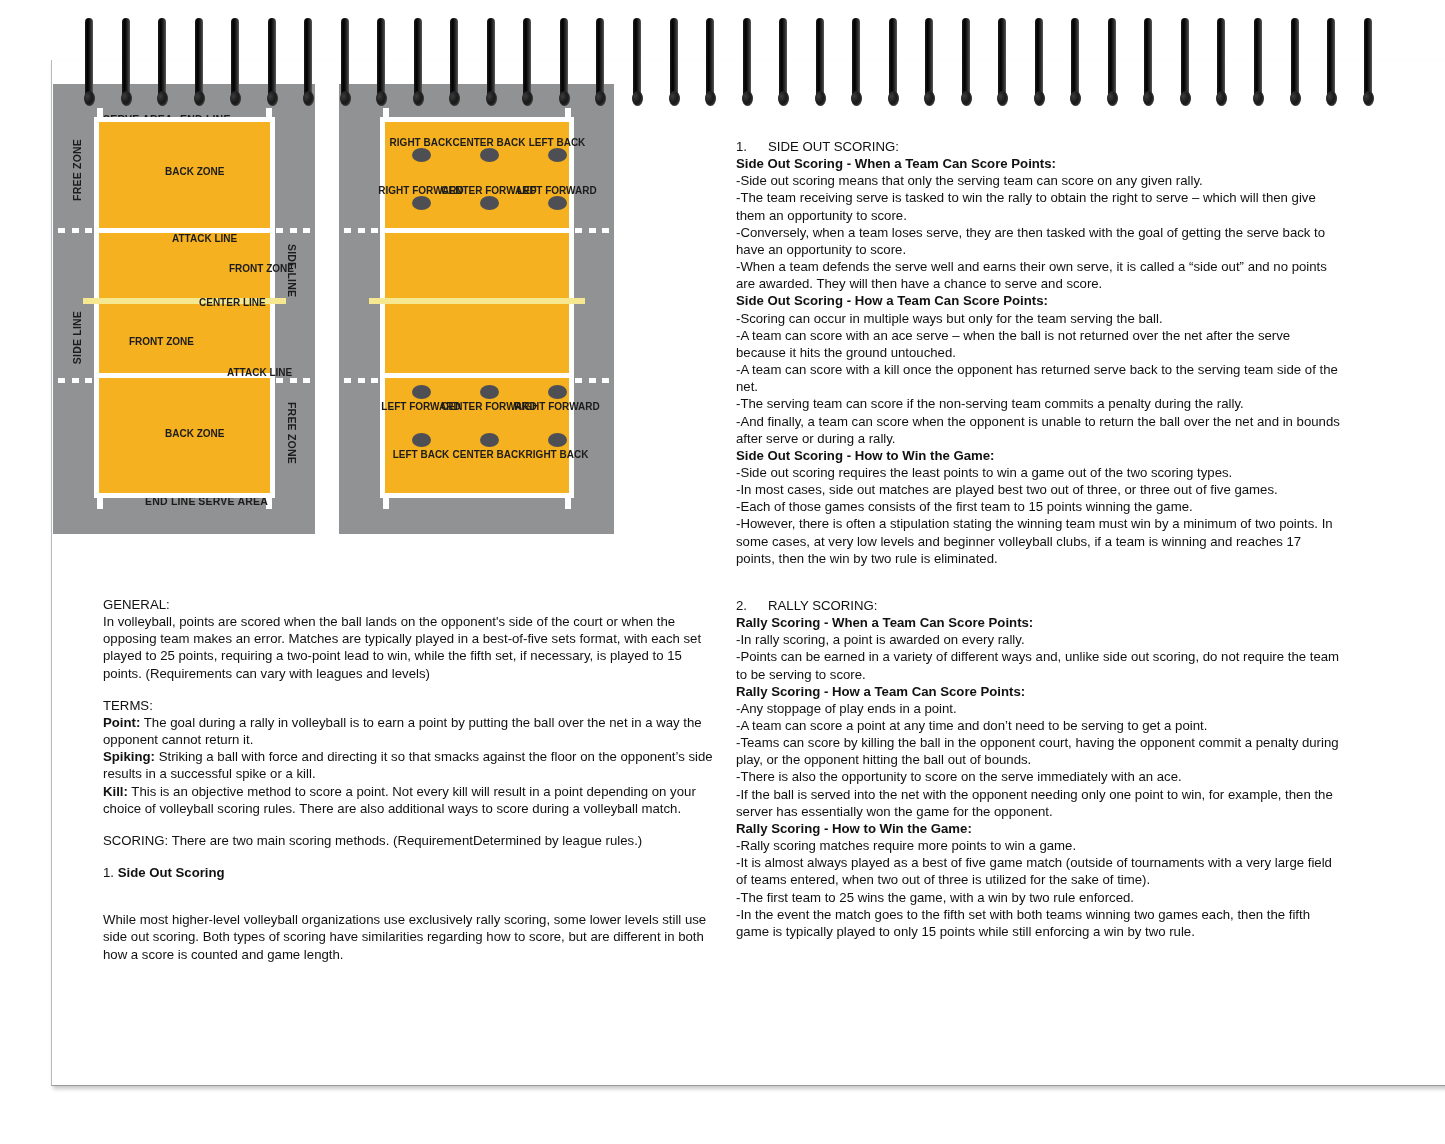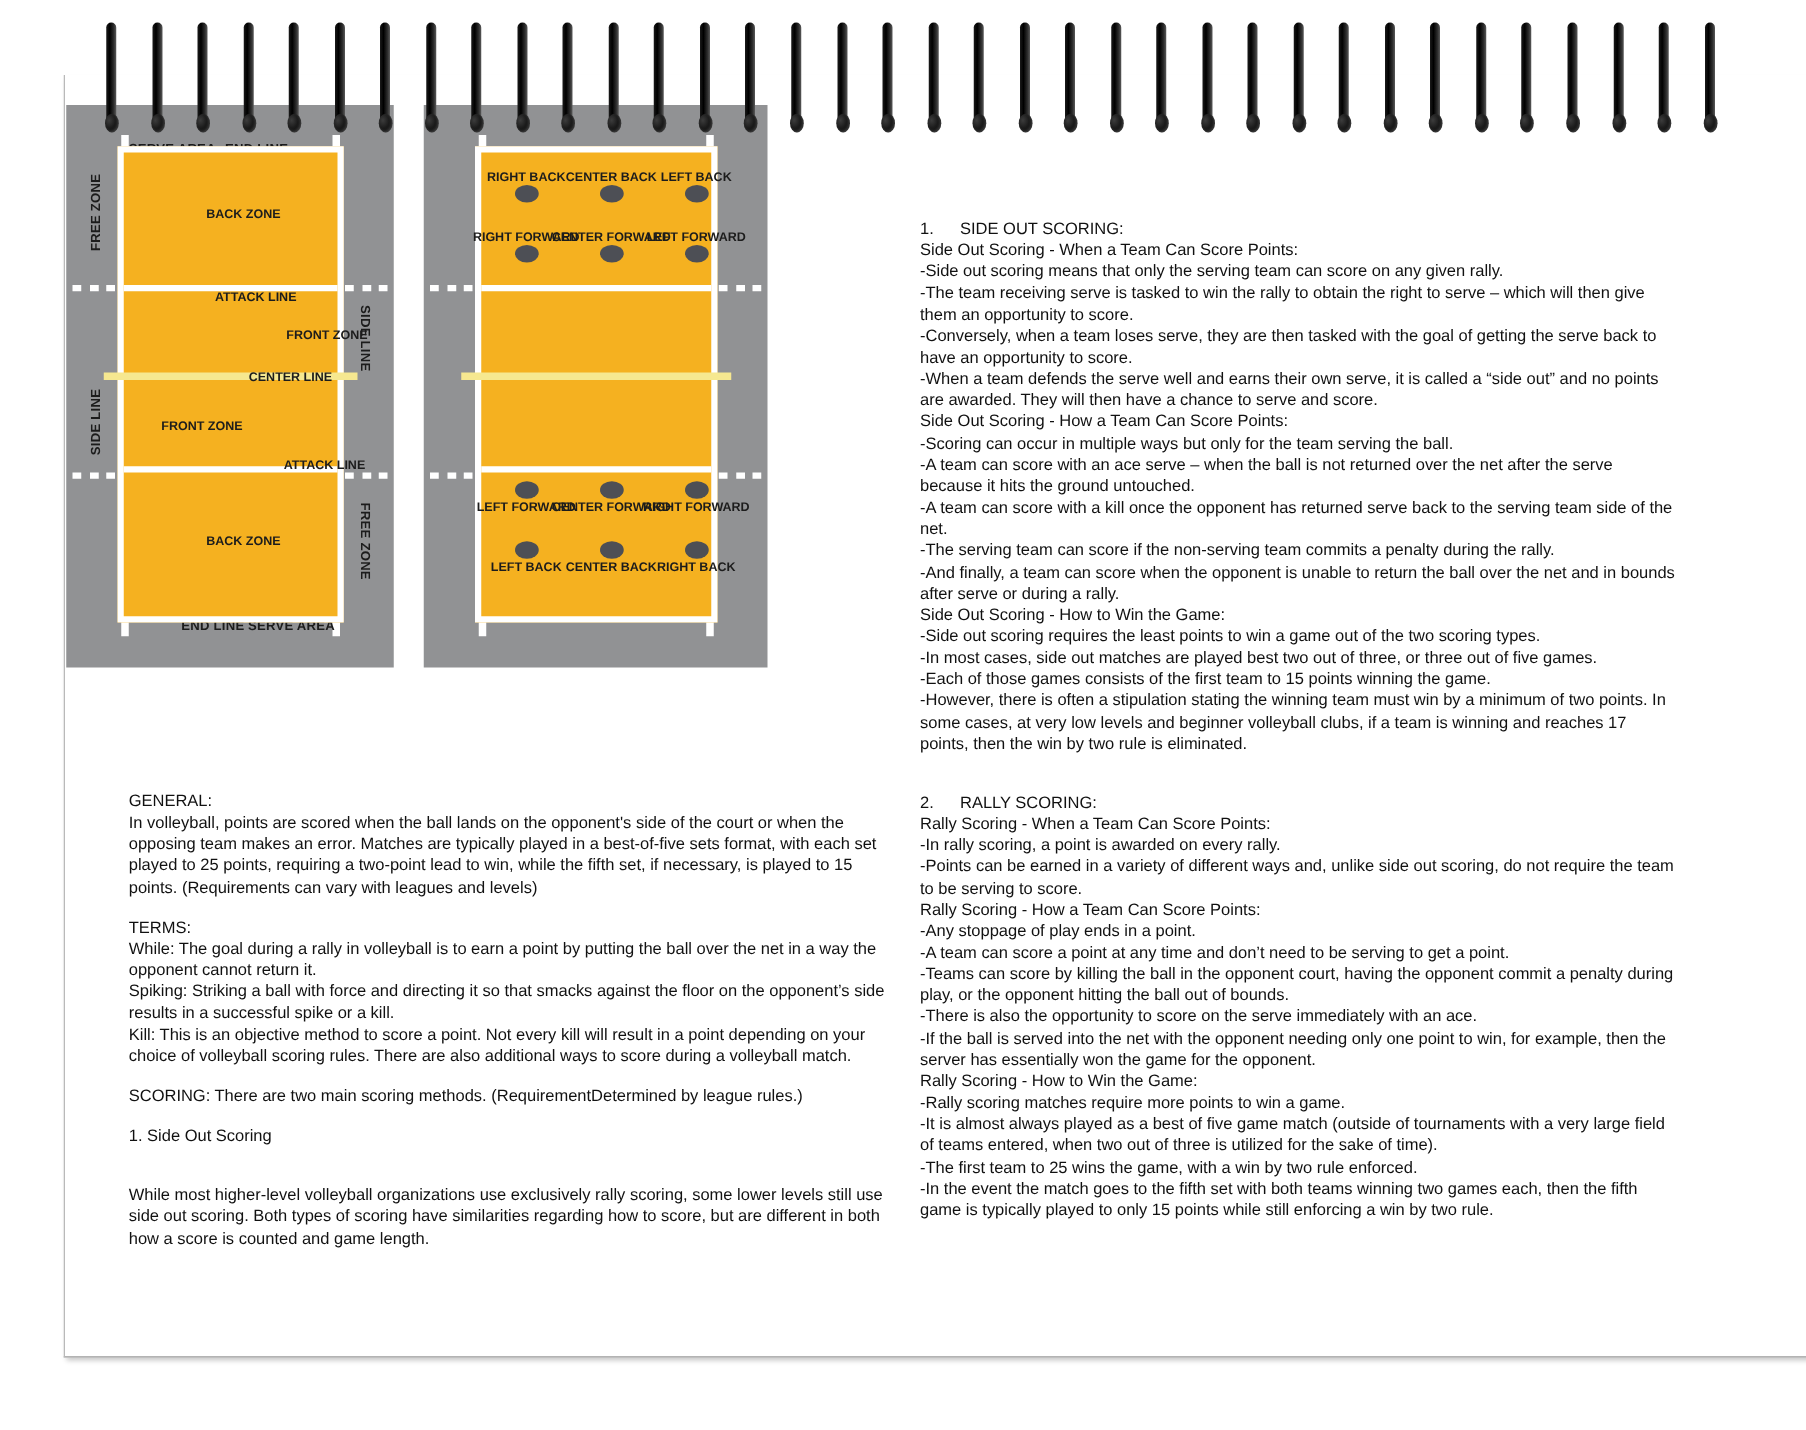--- a/index.html
+++ b/index.html
@@ -160,28 +160,27 @@
     white-space: nowrap;
     transform: translateX(-50%);
   }
 
   
   .col {
     position: absolute;
     font-size: 13.2px;
     line-height: 1.30;
     color: #111111;
-    margin-top: 36px;
   }
   .col.left  { left: 103px; top: 596px; width: 610px; }
   .col.right { left: 736px; top: 138px; width: 604px; }
 
   .para { margin: 0 0 0 0; }
   .blank { height: 15px; }
-  .b { font-weight: 400; }
+  .b { font-weight: 700; }
   .num-head {
     font-weight: 400;
   }
   .num-head .n { display: inline-block; width: 32px; }
   .list-item { margin: 0; }
 </style>
 </head>
 <body>
 
 <div id="root">
@@ -453,21 +452,21 @@
         <div class="plbl" style="left:172px; top:327px;">RIGHT BACK</div>
       </div>
     </div>
   </div>
 
   <div class="col left">
     <p class="para">GENERAL:</p>
     <p class="para">In volleyball, points are scored when the ball lands on the opponent's side of the court or when the opposing team makes an error. Matches are typically played in a best-of-five sets format, with each set played to 25 points, requiring a two-point lead to win, while the fifth set, if necessary, is played to 15 points. (Requirements can vary with leagues and levels)</p>
     <div class="blank"></div>
     <p class="para">TERMS:</p>
-    <p class="para"><span class="b">While:</span><span> The goal during a rally in volleyball is to earn a point by putting the ball over the net in a way the opponent cannot return it.</span></p>
+    <p class="para"><span class="b">Point:</span><span> The goal during a rally in volleyball is to earn a point by putting the ball over the net in a way the opponent cannot return it.</span></p>
     <p class="para"><span class="b">Spiking:</span><span> Striking a ball with force and directing it so that smacks against the floor on the opponent’s side results in a successful spike or a kill.</span></p>
     <p class="para"><span class="b">Kill:</span><span> This is an objective method to score a point. Not every kill will result in a point depending on your choice of volleyball scoring rules. There are also additional ways to score during a volleyball match.</span></p>
     <div class="blank"></div>
     <p class="para">SCORING: There are two main scoring methods. (RequirementDetermined by league rules.)</p>
     <div class="blank"></div>
     <p class="para list-item"><span>1. </span><span class="b">Side Out Scoring</span></p>
     <div class="blank"></div>
     <div class="blank"></div>
     <p class="para">While most higher-level volleyball organizations use exclusively rally scoring, some lower levels still use side out scoring. Both types of scoring have similarities regarding how to score, but are different in both how a score is counted and game length.</p>
   </div>

